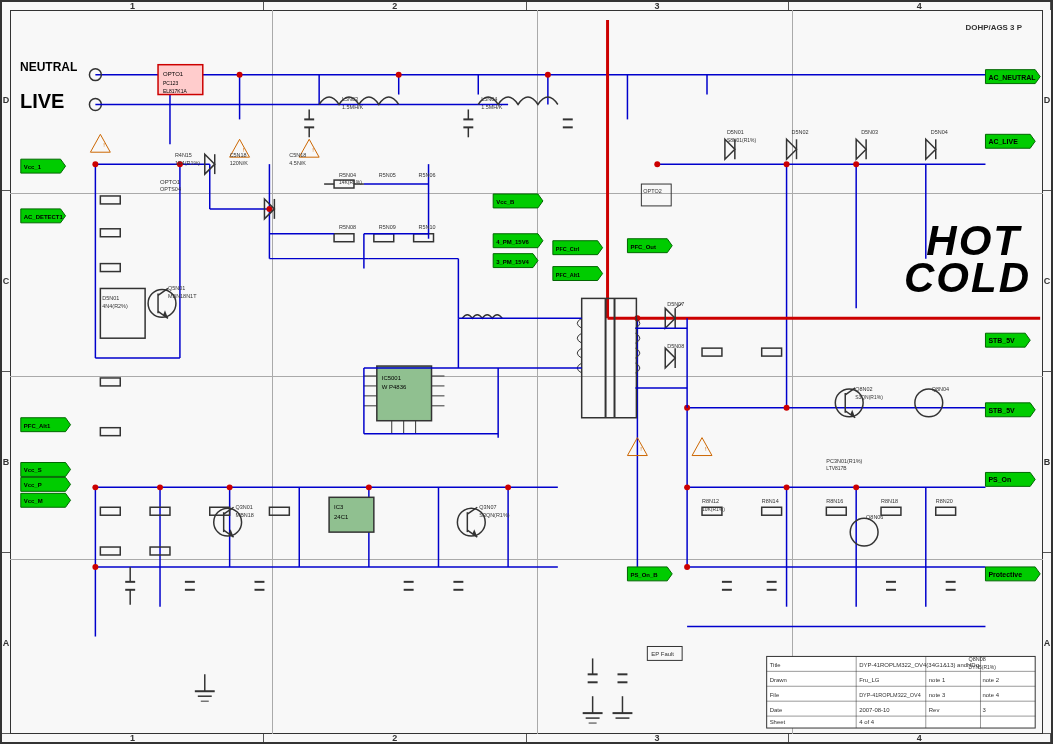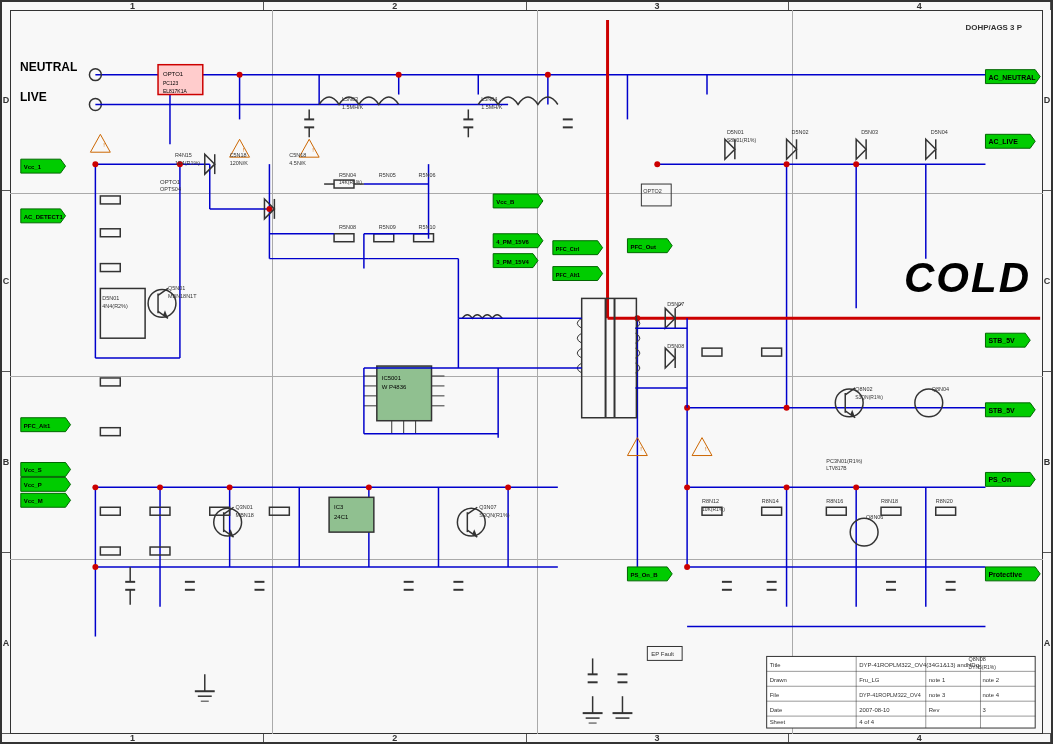--- a/index.html
+++ b/index.html
@@ -112,21 +112,21 @@
       left: 18px;
       font-size: 12px;
       font-weight: bold;
       color: #000;
     }
 
     .label-live {
       position: absolute;
       top: 88px;
       left: 18px;
-      font-size: 12px;
+      font-size: 20px;
       font-weight: bold;
       color: #000;
     }
 
     
     .boundary-svg {
       position: absolute;
       top: 8px;
       left: 8px;
       width: calc(100% - 16px);
@@ -190,20 +190,21 @@
     <div class="row-marker">D</div>
     <div class="row-marker">C</div>
     <div class="row-marker">B</div>
     <div class="row-marker">A</div>
   </div>
 
   <div class="label-neutral">NEUTRAL</div>
 
   <div class="label-live">LIVE</div>
 
+  <div class="label-hot">HOT</div>
 
   <div class="label-cold">COLD</div>
 
   <svg class="boundary-svg" viewBox="0 0 1037 728" xmlns="http://www.w3.org/2000/svg">
 
     <rect x="0" y="0" width="1037" height="728" fill="white" opacity="0.0"></rect>
 
     <line x1="85" y1="65" x2="980" y2="65" stroke="#0000cc" stroke-width="1.5"></line>
 
     <circle cx="85" cy="65" r="6" fill="none" stroke="#333" stroke-width="1.5"></circle>

